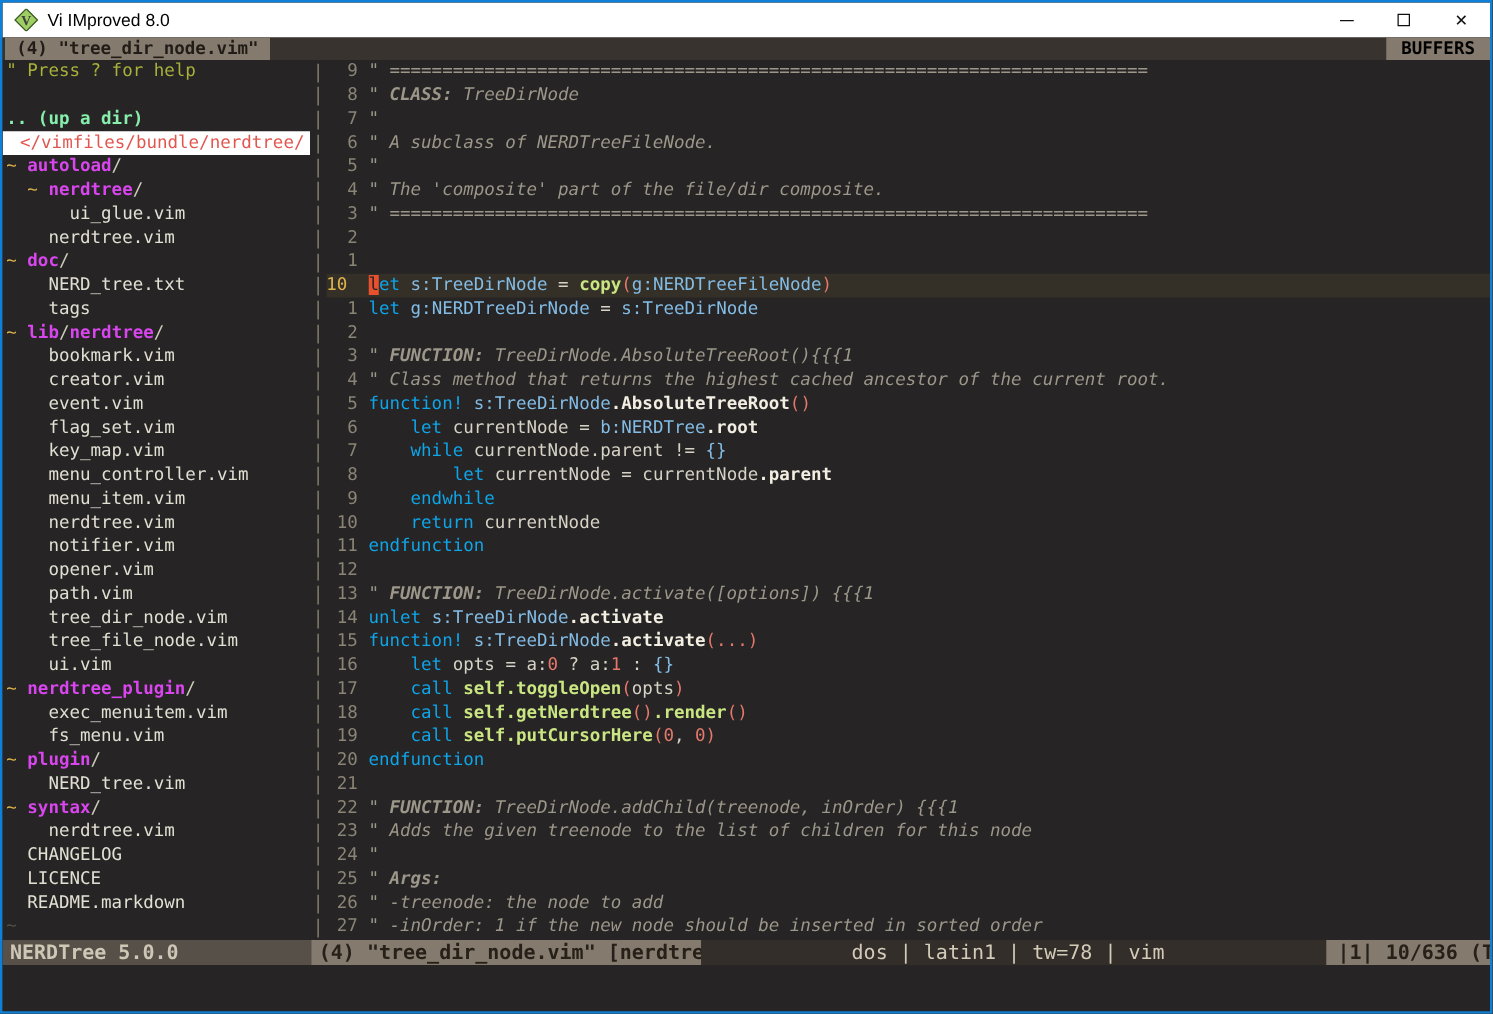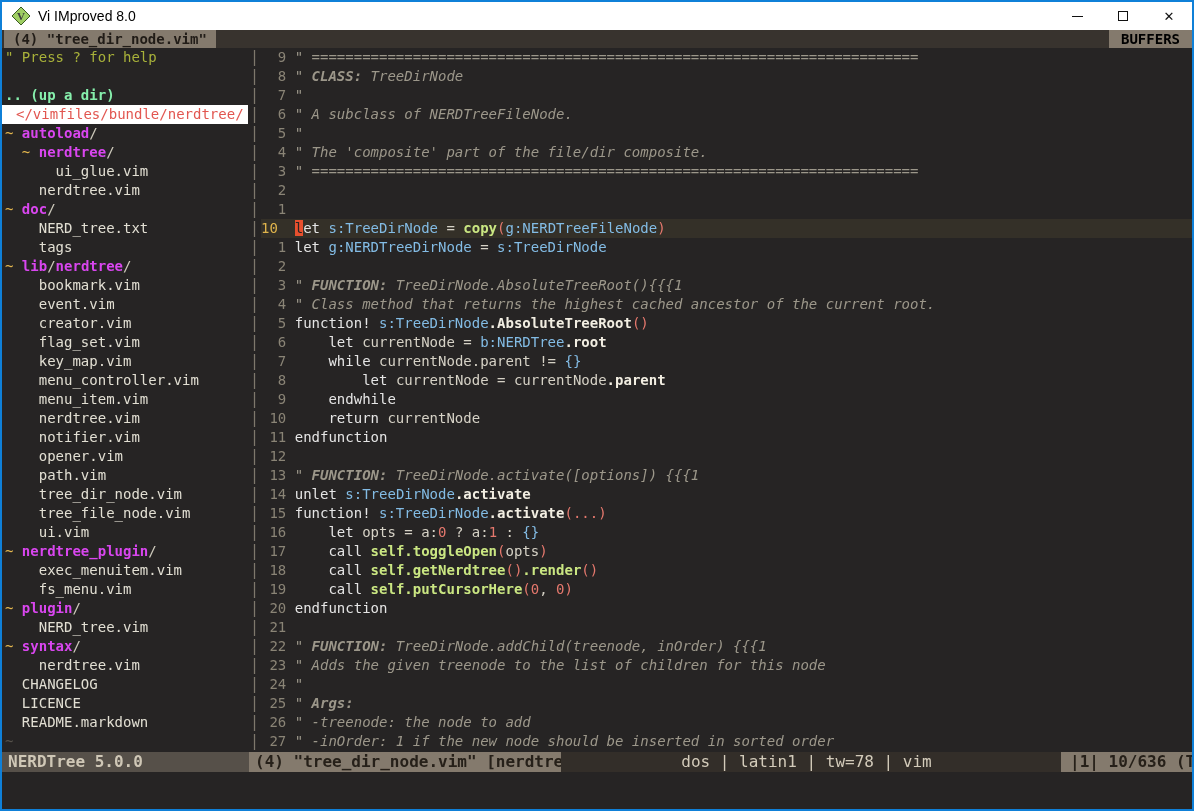--- a/index.html
+++ b/index.html
@@ -37,21 +37,21 @@
   .trow { height:19px; line-height:19px; font-size:14px; white-space:pre; }
   .vbar { font-size:15px; }
   .hl-root { background:#ffffff; margin-left:-3px; padding-left:14px; }
   .cur-line { background:#343028; }
   .num { display:inline-block; color:#8a8476; }
   .num-cur { color:#e0b44c; }
   
   .s-t   { color:#d6d2c6; }
   .s-c   { color:#9c978a; font-style:italic; }
   .s-cb  { color:#9c978a; font-style:italic; font-weight:bold; }
-  .s-k   { color:#e5e5e5;margin-top:32px; }
+  .s-k   { color:#0ea5e9;margin-top:32px; }
   .s-i   { color:#83bce5; }
   .s-f   { color:#cae682; font-weight:bold; }
   .s-m   { color:#f2eee2; font-weight:bold; }
   .s-d   { color:#e5786d; }
   .s-cur { background:#e8502e; color:#262424; }
   
   .s-h    { color:#a8b13a; }
   .s-u    { color:#86efac; font-weight:bold; }
   .s-r    { color:#e25650; }
   .s-tm   { color:#e3b64e; }
@@ -104,22 +104,22 @@
         <div class="trow hl-root"><span class="s-r">&lt;/vimfiles/bundle/nerdtree/</span></div>
         <div class="trow"><span class="s-tm">~ </span><span class="s-dir">autoload</span><span class="s-sl">/</span></div>
         <div class="trow"><span class="s-t">  </span><span class="s-tm">~ </span><span class="s-dir">nerdtree</span><span class="s-sl">/</span></div>
         <div class="trow"><span class="s-file">      ui_glue.vim</span></div>
         <div class="trow"><span class="s-file">    nerdtree.vim</span></div>
         <div class="trow"><span class="s-tm">~ </span><span class="s-dir">doc</span><span class="s-sl">/</span></div>
         <div class="trow"><span class="s-file">    NERD_tree.txt</span></div>
         <div class="trow"><span class="s-file">    tags</span></div>
         <div class="trow"><span class="s-tm">~ </span><span class="s-dir">lib</span><span class="s-sl">/</span><span class="s-dir">nerdtree</span><span class="s-sl">/</span></div>
         <div class="trow"><span class="s-file">    bookmark.vim</span></div>
+        <div class="trow"><span class="s-file">    creator.vim</span></div>
         <div class="trow"><span class="s-file">    event.vim</span></div>
-        <div class="trow"><span class="s-file">    creator.vim</span></div>
         <div class="trow"><span class="s-file">    flag_set.vim</span></div>
         <div class="trow"><span class="s-file">    key_map.vim</span></div>
         <div class="trow"><span class="s-file">    menu_controller.vim</span></div>
         <div class="trow"><span class="s-file">    menu_item.vim</span></div>
         <div class="trow"><span class="s-file">    nerdtree.vim</span></div>
         <div class="trow"><span class="s-file">    notifier.vim</span></div>
         <div class="trow"><span class="s-file">    opener.vim</span></div>
         <div class="trow"><span class="s-file">    path.vim</span></div>
         <div class="trow"><span class="s-file">    tree_dir_node.vim</span></div>
         <div class="trow"><span class="s-file">    tree_file_node.vim</span></div>

